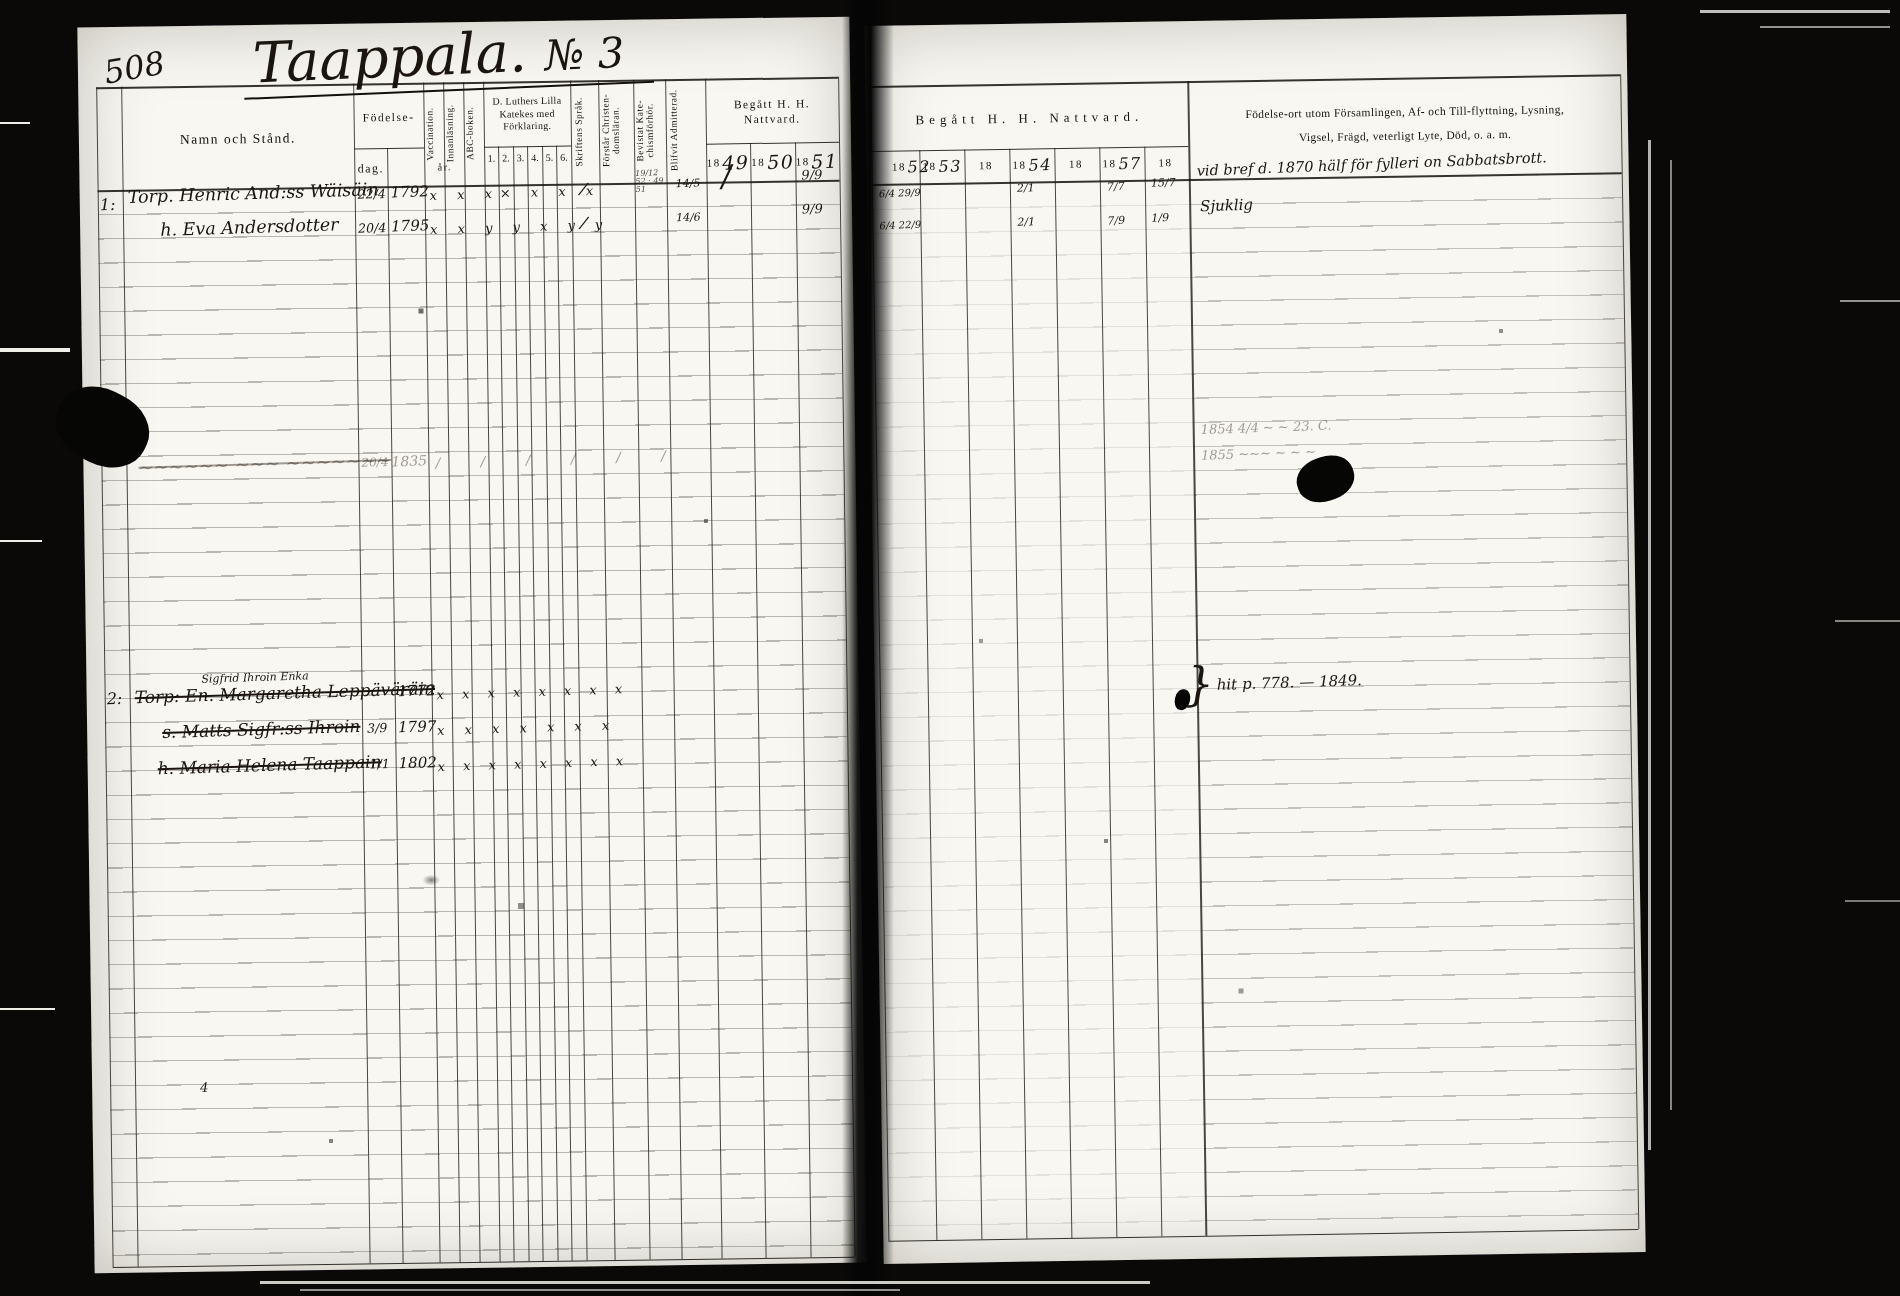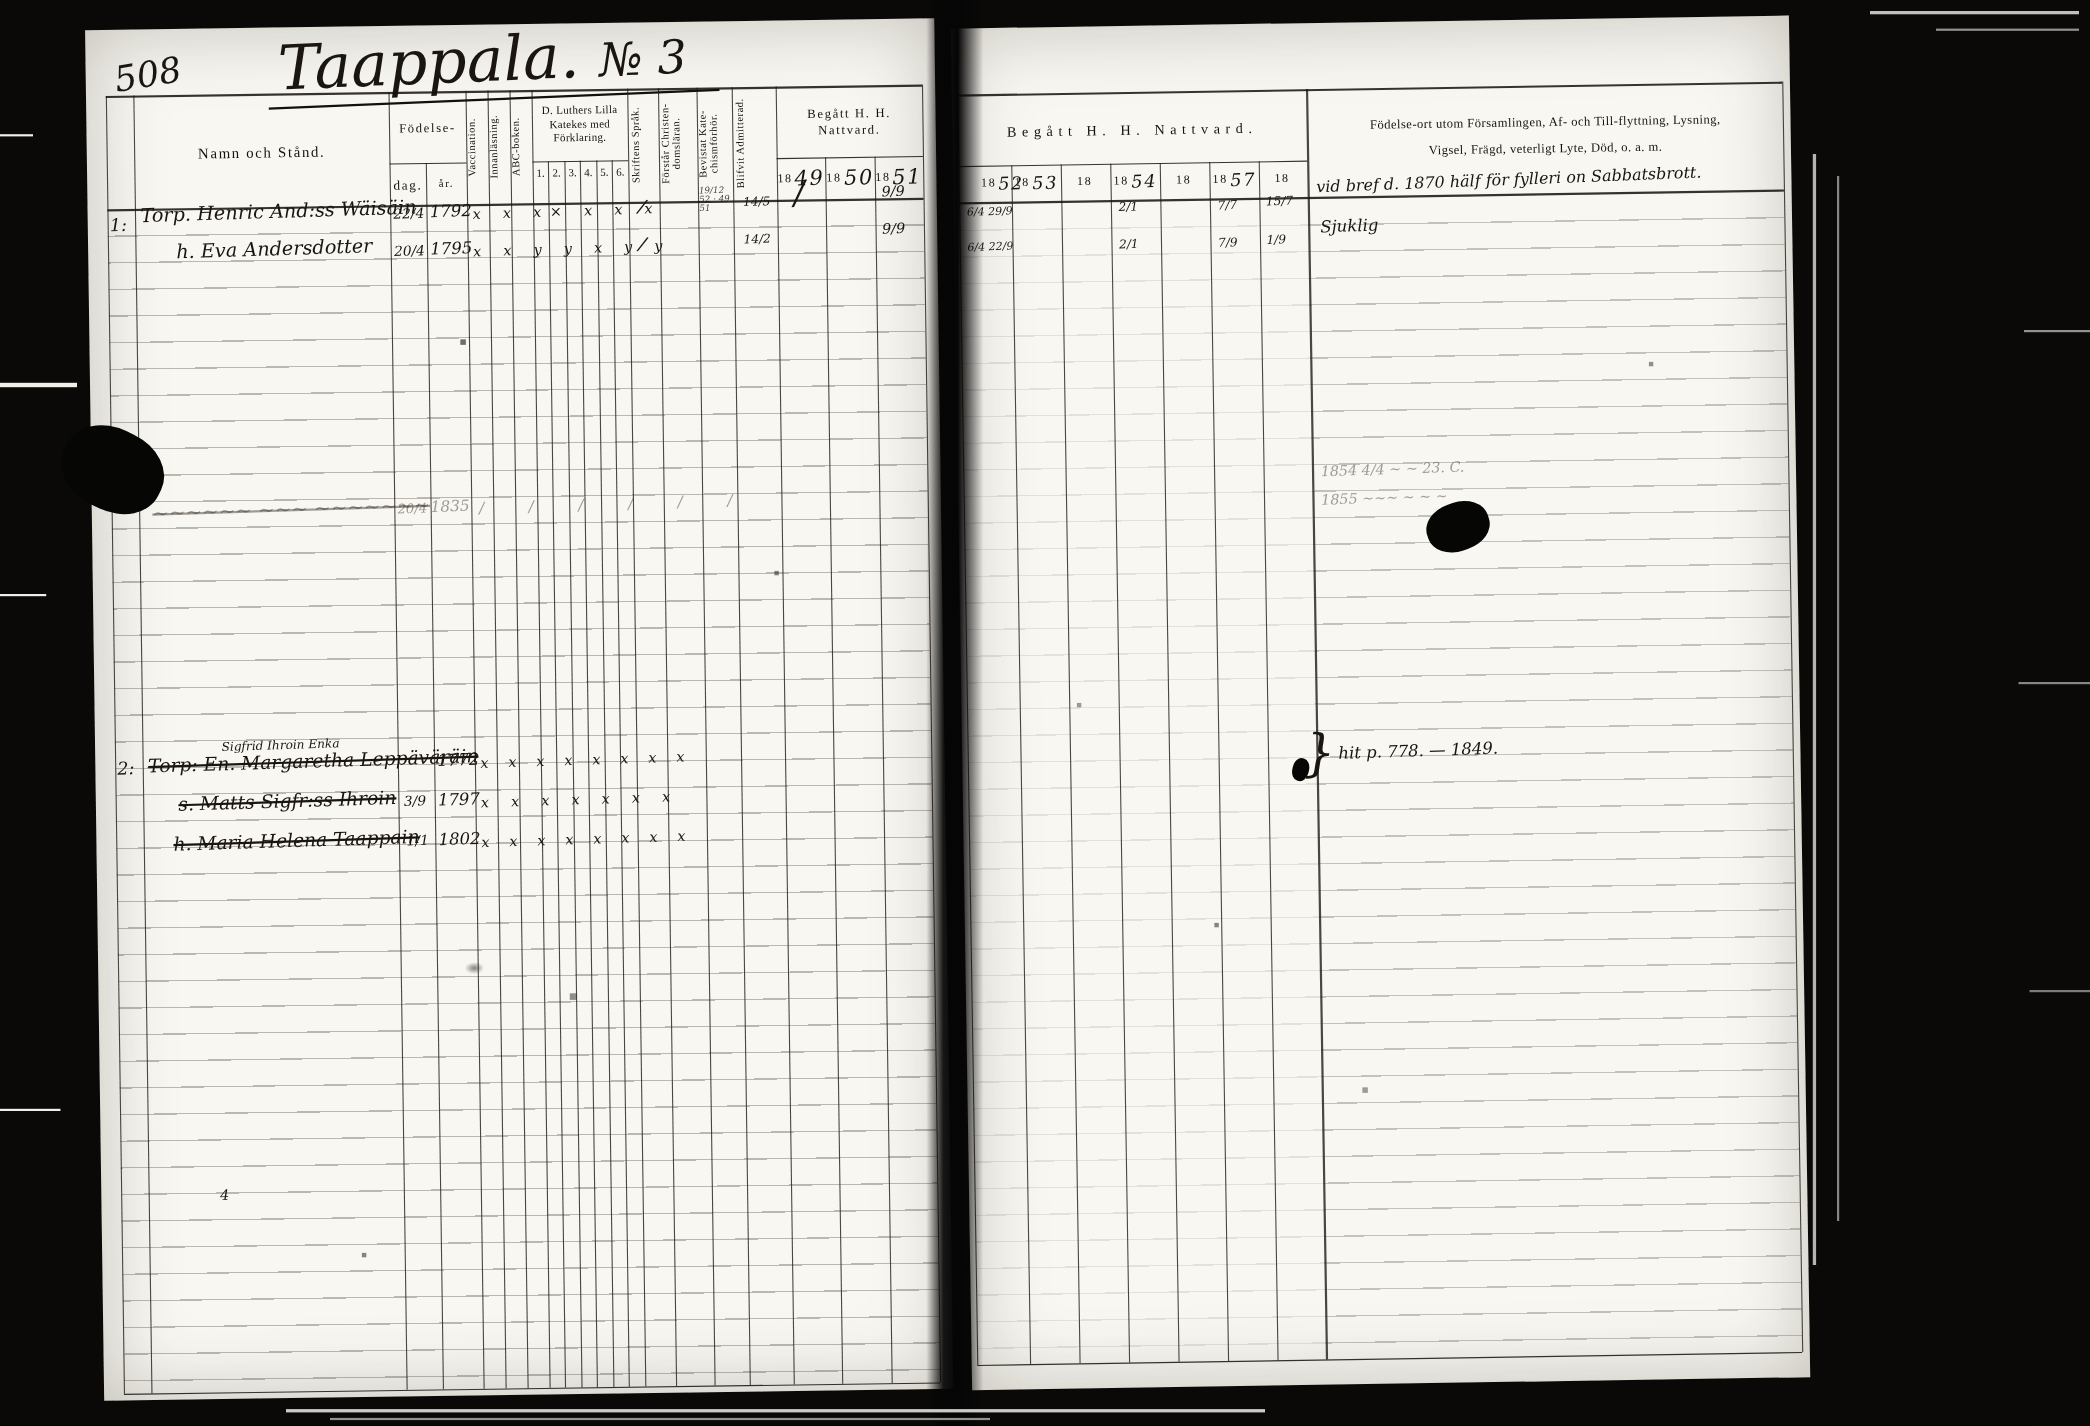--- a/index.html
+++ b/index.html
@@ -79,21 +79,21 @@
     <div class="vl" style="left:463px;top:125px;height:1115px;"></div>
     <div class="vl" style="left:477px;top:125px;height:1115px;"></div>
     <div class="vl" style="left:671px;top:125px;height:1115px;"></div>
     <div class="vl" style="left:716px;top:125px;height:1115px;"></div>
 
     <div class="ruled" style="left:18px;top:164px;width:742px;height:1076px;"></div>
 
     <div class="pr" style="left:43px;top:70px;width:232px;height:88px;font-size:13.5px;">Namn och Stånd.</div>
     <div class="pr" style="left:275px;top:68px;width:70px;height:52px;font-size:11.5px;">Födelse-</div>
     <div class="pr" style="left:275px;top:130px;width:33px;height:30px;font-size:12px;">dag.</div>
-    <div class="pr" style="left:308px;top:130px;width:37px;height:30px;font-size:10px;">år.</div>
+    <div class="pr" style="left:308px;top:130px;width:37px;height:30px;font-size:10px;padding-left:39px;">år.</div>
     <div class="rot" style="left:347px;top:63px;height:96px;width:17px;">Vaccination.</div>
     <div class="rot" style="left:367px;top:63px;height:96px;width:17px;">Innanläsning.</div>
     <div class="rot" style="left:387px;top:63px;height:96px;width:17px;">ABC-boken.</div>
     <div class="pr" style="left:406px;top:64px;width:85px;height:58px;font-size:10px;letter-spacing:.3px;">D. Luthers Lilla Katekes med Förklaring.</div>
     <div style="position:absolute;left:405px;top:131px;width:87px;display:flex;justify-content:space-around;font-size:10px;color:#17120d;">
       <span>1.</span>
       <span>2.</span>
       <span>3.</span>
       <span>4.</span>
       <span>5.</span>
@@ -127,21 +127,21 @@
     <div class="hand" style="left:556px;top:150px;font-size:8px;width:30px;white-space:normal;line-height:8px;opacity:.8;">19/12 52 · 49 51</div>
     <div class="hand" style="left:596px;top:158px;font-size:11px;">14/5</div>
     <div class="hand" style="left:642px;top:140px;font-size:30px;">/</div>
     <div class="hand" style="left:722px;top:150px;font-size:13px;">9/9</div>
 
     <div class="hand" style="left:80px;top:192px;font-size:17.5px;">h. Eva Andersdotter</div>
     <div class="hand" style="left:278px;top:197px;font-size:12.5px;">20/4</div>
     <div class="hand" style="left:311px;top:194px;font-size:15px;">1795</div>
     <div class="hand marks" style="left:350px;top:198px;">x x y y x y y</div>
     <div class="hand" style="left:501px;top:192px;font-size:17px;transform:rotate(12deg);">/</div>
-    <div class="hand" style="left:596px;top:192px;font-size:11px;">14/2</div>
+    <div class="hand" style="left:596px;top:192px;font-size:11px;">14/6</div>
     <div class="hand" style="left:722px;top:184px;font-size:13px;">9/9</div>
 
     <div class="hand faint struck" style="left:55px;top:428px;font-size:18px;">~~~~~~ ~~~ ~~~~~~~</div>
     <div class="hand faint" style="left:278px;top:432px;font-size:12px;">20/4</div>
     <div class="hand faint" style="left:308px;top:430px;font-size:14px;">1835</div>
     <div class="hand faint" style="left:352px;top:430px;font-size:14px;letter-spacing:18px;">/ / / / / /</div>
 
     <div class="hand" style="left:115px;top:646px;font-size:11px;">Sigfrid Ihroin Enka</div>
     <div class="hand" style="left:20px;top:662px;font-size:16px;">2:</div>
     <div class="hand struck" style="left:48px;top:658px;font-size:17px;">Torp: En. Margaretha Leppäväräin</div>

